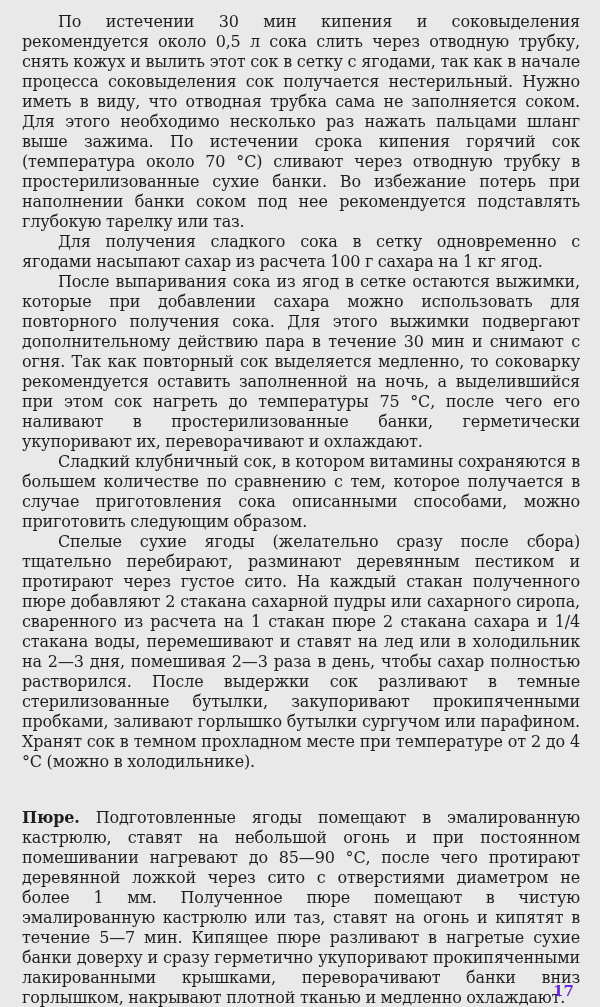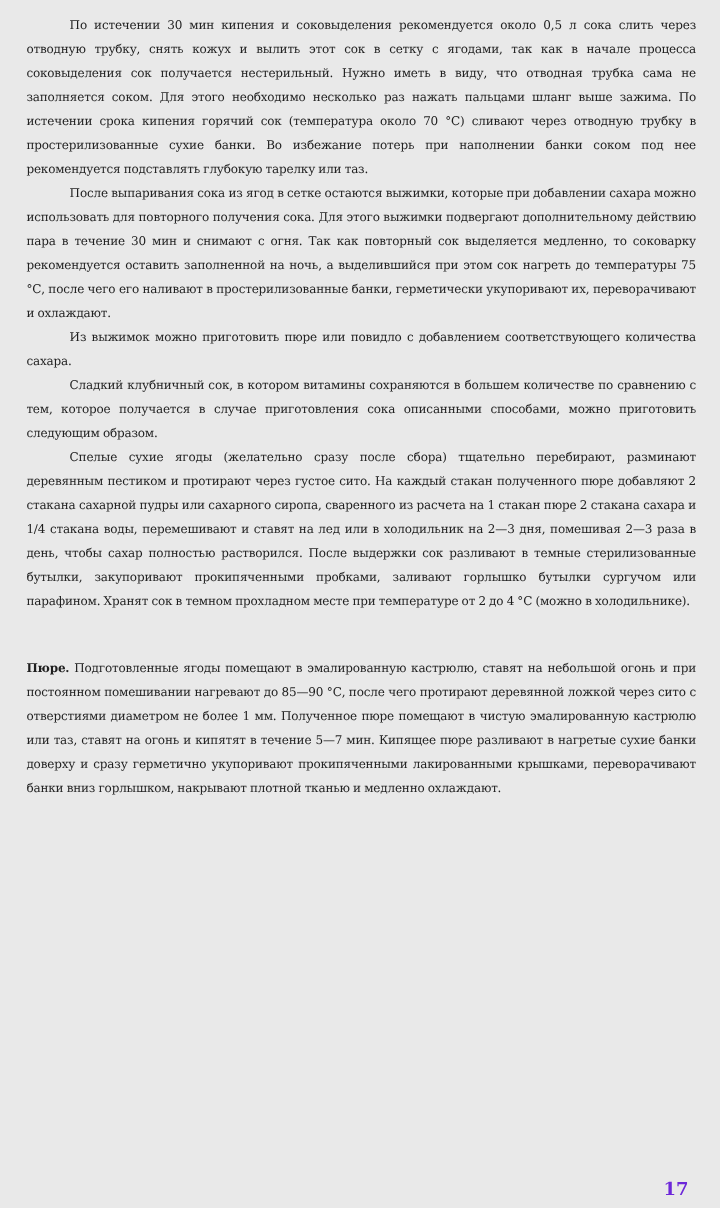--- a/index.html
+++ b/index.html
@@ -16,21 +16,21 @@
     color: #1e1e1e;
   }
   .page {
     position: absolute;
     left: 22px;
     top: 12px;
     width: 558px;
   }
   .para {
     margin: 0;
-    font-size: 10px;
+    font-size: 16px;
     line-height: 20px;
     text-align: justify;
     text-indent: 36px;
     letter-spacing: -0.15px;
     word-spacing: -0.3px;
     hyphens: manual;
   }
   .para.section {
     text-indent: 0;
     margin-top: 36px;
@@ -46,21 +46,21 @@
     font-weight: bold;
     font-size: 15px;
     color: #6d28d9;
   }
 </style>
 </head>
 <body>
 
 <div class="page">
   <p class="para">По истечении 30 мин кипения и соковыделения рекомендуется около 0,5 л сока слить через отводную трубку, снять кожух и вылить этот сок в сетку с ягодами, так как в начале процесса соковыделения сок получается нестерильный. Нужно иметь в виду, что отводная трубка сама не заполняется соком. Для этого необходимо несколько раз нажать пальцами шланг выше зажима. По истечении срока кипения горячий сок (температура около 70 °С) сливают через отводную трубку в простерилизованные сухие банки. Во избежание потерь при наполнении банки соком под нее рекомендуется подставлять глубокую тарелку или таз.</p>
+  <p class="para">Для получения сладкого сока в сетку одновременно с ягодами насыпают сахар из расчета 100 г сахара на 1 кг ягод.</p>
   <p class="para">После выпаривания сока из ягод в сетке остаются выжимки, которые при добавлении сахара можно использовать для повторного получения сока. Для этого выжимки подвергают дополнительному действию пара в течение 30 мин и снимают с огня. Так как повторный сок выделяется медленно, то соковарку рекомендуется оставить заполненной на ночь, а выделившийся при этом сок нагреть до температуры 75 °С, после чего его наливают в простерилизованные банки, герметически укупоривают их, переворачивают и охлаждают.</p>
-  <p class="para">Из выжимок можно приготовить пюре или повидло с добавлением соответствующего количества сахара.</p>
   <p class="para">Сладкий клубничный сок, в котором витамины сохраняются в большем количестве по сравнению с тем, которое получается в случае приготовления сока описанными способами, можно приготовить следующим образом.</p>
   <p class="para">Спелые сухие ягоды (желательно сразу после сбора) тщательно перебирают, разминают деревянным пестиком и протирают через густое сито. На каждый стакан полученного пюре добавляют 2 стакана сахарной пудры или сахарного сиропа, сваренного из расчета на 1 стакан пюре 2 стакана сахара и 1/4 стакана воды, перемешивают и ставят на лед или в холодильник на 2—3 дня, помешивая 2—3 раза в день, чтобы сахар полностью растворился. После выдержки сок разливают в темные стерилизованные бутылки, закупоривают прокипяченными пробками, заливают горлышко бутылки сургучом или парафином. Хранят сок в темном прохладном месте при температуре от 2 до 4 °С (можно в холодильнике).</p>
 
   <p class="para section"><span class="run-head">Пюре.</span><span> Подготовленные ягоды помещают в эмалированную кастрюлю, ставят на небольшой огонь и при постоянном помешивании нагревают до 85—90 °С, после чего протирают деревянной ложкой через сито с отверстиями диаметром не более 1 мм. Полученное пюре помещают в чистую эмалированную кастрюлю или таз, ставят на огонь и кипятят в течение 5—7 мин. Кипящее пюре разливают в нагретые сухие банки доверху и сразу герметично укупоривают прокипяченными лакированными крышками, переворачивают банки вниз горлышком, накрывают плотной тканью и медленно охлаждают.</span></p>
 </div>
 
 <div class="page-number">17</div>
 
 </body></html>

